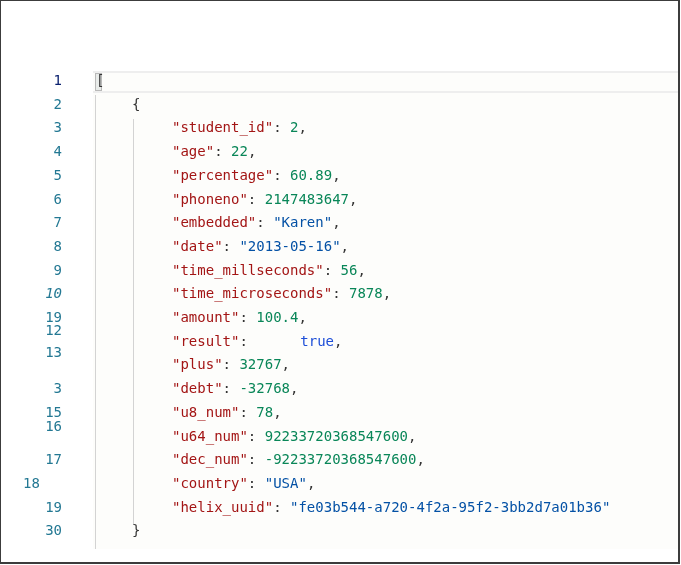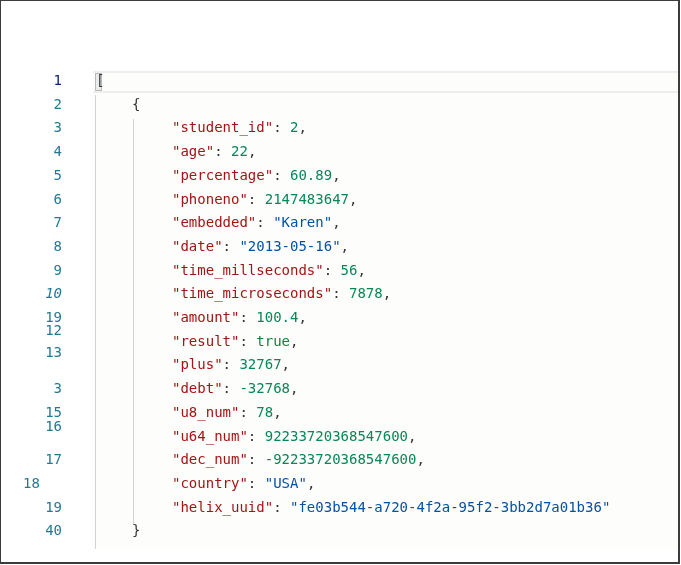--- a/index.html
+++ b/index.html
@@ -12,21 +12,21 @@
   .editor { position:absolute; left:0; top:70px; width:677px; height:480px; }
   .gutter { position:absolute; left:0; top:0; width:90px; }
   .ln { position:absolute; width:61px; text-align:right; font-family:"DejaVu Sans Mono", monospace; font-size:14px; color:#237893; }
   .ln.active { color:#0b216f; }
   .code { position:absolute; left:92px; top:0; right:0; height:478px; background:#fdfdfb; }
   .activeband { position:absolute; left:0; right:0; top:0; height:22px; border-top:2px solid #eeeeee; border-bottom:2px solid #eeeeee; box-sizing:border-box; background:#fdfdfb; }
   .line { position:absolute; left:0; font-family:"DejaVu Sans Mono", monospace; font-size:14px; white-space:pre; color:#333; }
   .k { color:#a31515; }
   .n { color:#098658; }
   .s { color:#0451a5; }
-  .b { color:#15803d; }
+  .b { color:#1d4ed8;margin-left:44px; }
   .guide { position:absolute; width:1px; background:#d3d3d3; }
   .cursor-bracket { position:absolute; left:2px; top:2px; width:7px; height:18px; background:#e9ecea; border:1px solid #b9b9b9; box-sizing:border-box; }
 </style>
 </head>
 <body>
 
 <div class="frame">
 
   <div class="editor">
     <div class="gutter" id="gutter">
@@ -42,21 +42,21 @@
         <div class="ln" style="top: 214.3px; font-style: italic;">10</div>
         <div class="ln" style="top: 238px;">19</div>
         <div class="ln" style="top: 251px;">12</div>
         <div class="ln" style="top: 273px;">13</div>
         <div class="ln" style="top: 309.1px;">3</div>
         <div class="ln" style="top: 332.8px;">15</div>
         <div class="ln" style="top: 347px;">16</div>
         <div class="ln" style="top: 380.2px;">17</div>
         <div class="ln" style="top: 403.9px; text-align: center;">18</div>
         <div class="ln" style="top: 427.6px;">19</div>
-        <div class="ln" style="top: 451.3px;">40</div>
+        <div class="ln" style="top: 451.3px;">30</div>
       </div>
     <div class="code" id="code">
       <div class="activeband"></div>
       <div class="cursor-bracket"></div>
       <div class="guide" style="left:2px; top:24px; height:454px;"></div>
       <div class="guide" style="left:40px; top:48px; height:406px;"></div>
     <div class="line" style="top: 1px; left: 3px;"><span>[</span></div>
         <div class="line" style="top: 24.7px; left: 39px;"><span>{</span></div>
         <div class="line" style="top: 48.4px; left: 79px;"><span class="k">"student_id"</span><span>: </span><span class="n">2</span><span>,</span></div>
         <div class="line" style="top: 72.1px; left: 79px;"><span class="k">"age"</span><span>: </span><span class="n">22</span><span>,</span></div>

